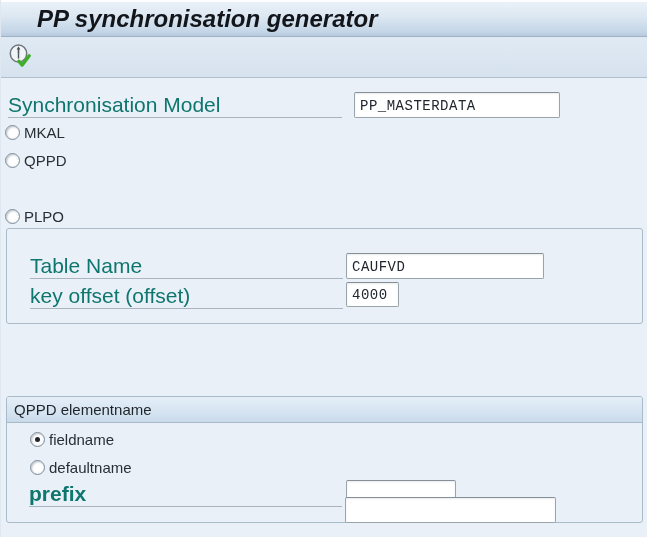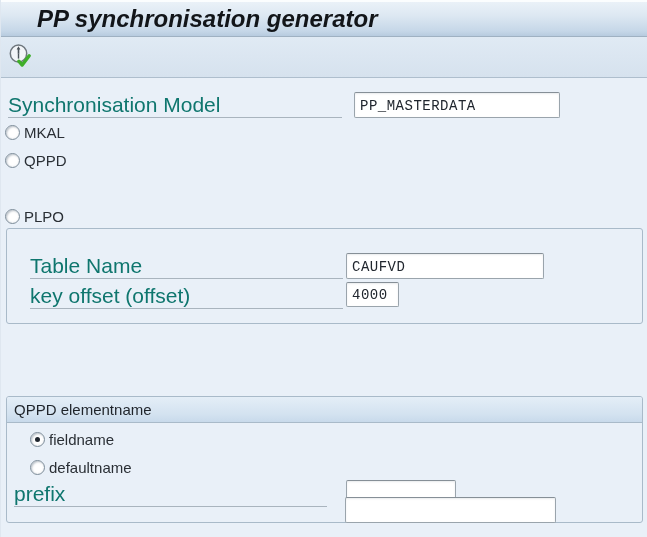--- a/index.html
+++ b/index.html
@@ -163,21 +163,21 @@
       <span class="groupbox-title">QPPD elementname</span>
     </div>
     <div class="radio-row" style="left:23px; top:62px;">
       <span class="radio"></span>
       <span class="radio-label">defaultname</span>
     </div>
     <div class="radio-row" style="left:23px; top:34px;">
       <span class="radio checked"></span>
       <span class="radio-label">fieldname</span>
     </div>
-    <div class="label-cell" style="left:7px; top:85px; width:313px;">
+    <div class="label-cell" style="left:22px; top:85px; width:313px;font-weight:bold;">
       <span class="flabel">prefix</span>
     </div>
     <input class="sap-input" style="left: 339px; top: 83px; width: 110px; height: 25px;" value="">
   </div>
 
   <input class="sap-input" style="left: 344px; top: 497px; width: 211px;" value="">
 
 </div>
 
 </body></html>

